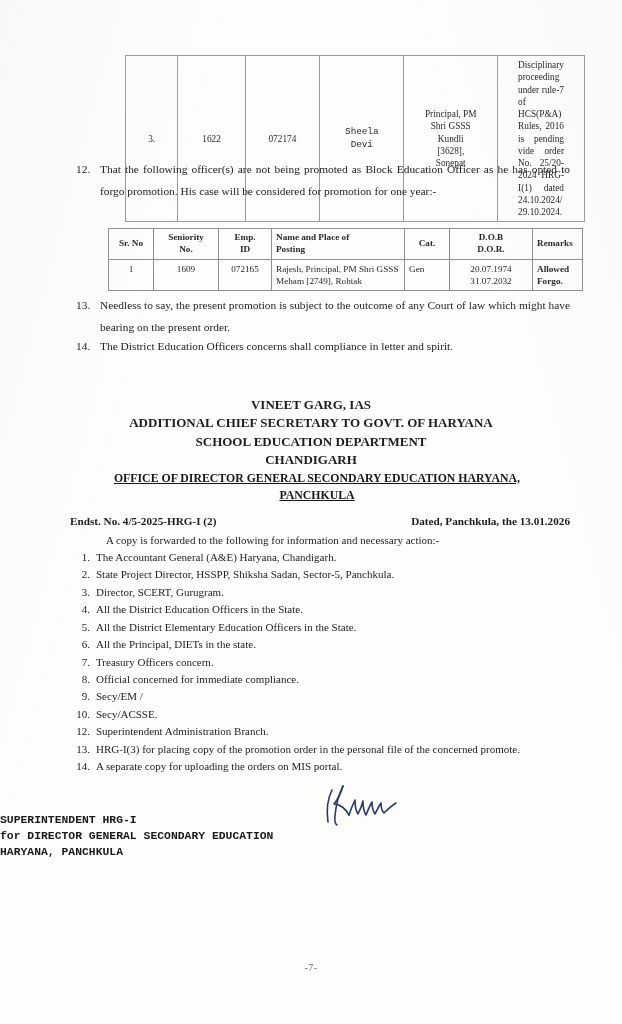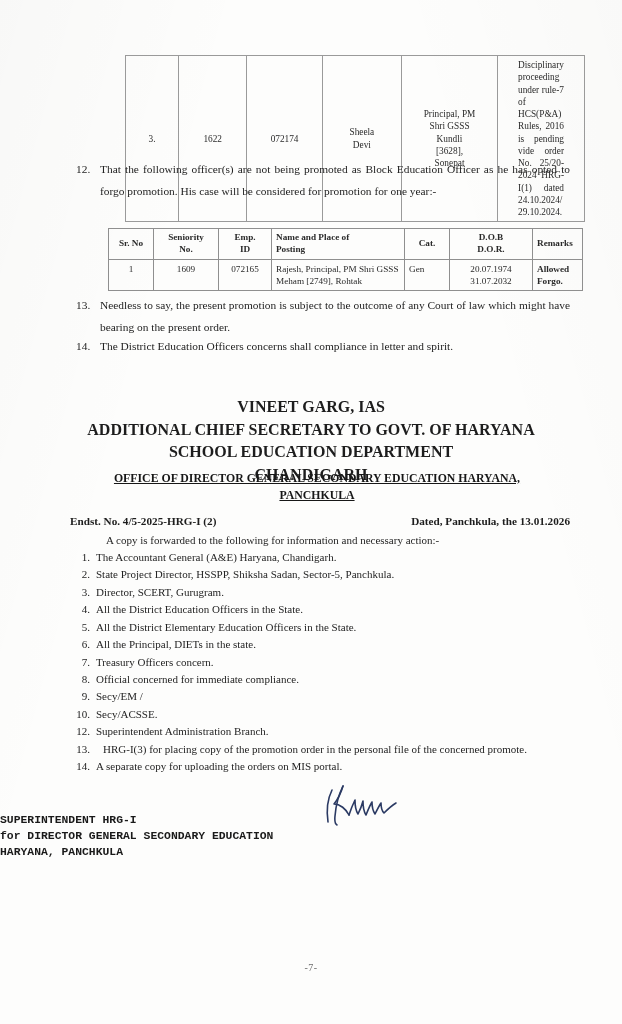--- a/index.html
+++ b/index.html
@@ -40,21 +40,21 @@
   }
   table.doc-tbl td, table.doc-tbl th {
     border: 1px solid #9a9a9a;
     padding: 3px 20px;
     vertical-align: middle;
     line-height: 1.32;
   }
   .c-sr       { width: 26px;  text-align: center; }
   .c-sen      { width: 52px;  text-align: center; }
   .c-emp      { width: 52px;  text-align: center; }
-  .c-name     { width: 76px;  text-align: center; }
+  .c-name     { width: 76px;  text-align: center; font-family: Liberation Mono, monospace; }
   .c-post     { width: 108px; text-align: center; }
   .c-remarks  { text-align: justify; vertical-align: top; }
 
   
   .clause {
     position: absolute;
     display: flex;
     font-size: 11.4px;
     line-height: 1.92;
     color: #232323;
@@ -115,21 +115,21 @@
   
   .sigblock {
     position: absolute;
     width: 622px;
     left: 0;
     text-align: center;
     font-family: "Liberation Serif", serif;
     font-weight: bold;
     color: #1d1d1d;
   }
-  #sig-top { top: 396px; font-size: 16px; line-height: 1.42; }
+  #sig-top { top: 396px; font-size: 13px; line-height: 1.42; }
   #office-head {
     position: absolute;
     left: 0; top: 470px;
     width: 622px;
     text-align: center;
     font-weight: bold;
     font-size: 11.8px;
     line-height: 1.45;
     color: #171717;
   }
@@ -175,21 +175,20 @@
     text-align: right;
     padding-right: 6px;
     box-sizing: border-box;
   }
   #dist-list .t {
     flex: 1;
   }
   #dist-list .row.just .t {
     text-align: justify;
     text-justify: inter-word;
-    margin-left: 7px;
   }
 
   
   #sig-bottom {
     position: absolute;
     left: 0; top: 812px;
     width: 622px;
     text-align: left;
     font-family: Liberation Mono, monospace;
     font-weight: bold;

